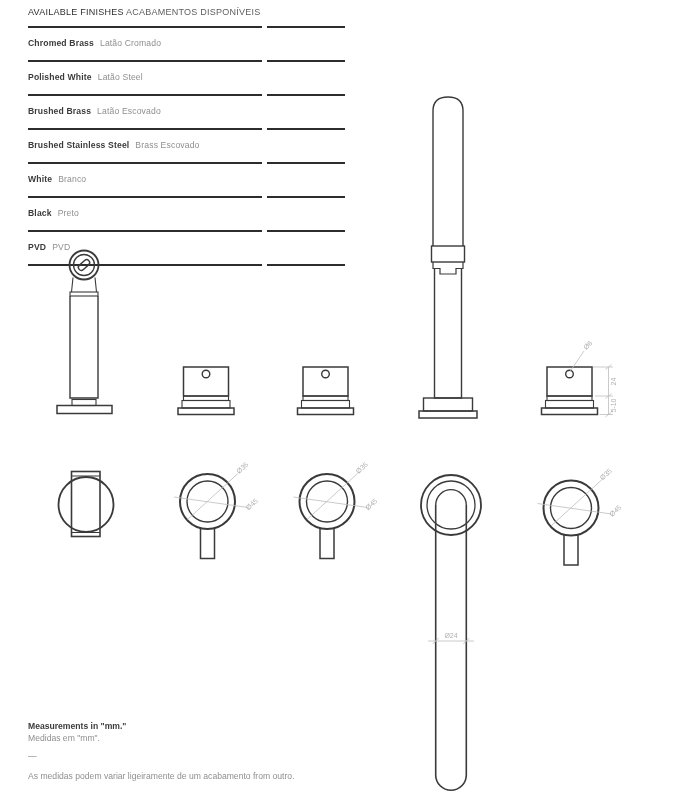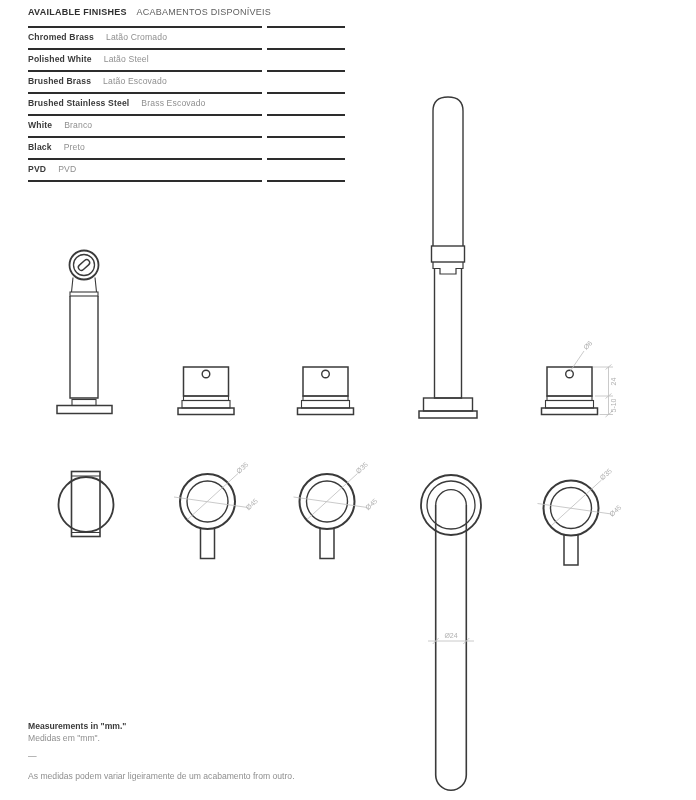--- a/index.html
+++ b/index.html
@@ -2,30 +2,30 @@
 <html><head>
 <meta charset="utf-8">
 <style>
   html,body{margin:0;padding:0;background:#ffffff;}
   body{width:696px;height:800px;position:relative;overflow:hidden;
        font-family:"Liberation Sans", sans-serif;color:#3f3f3f;}
   .page{position:absolute;inset:0;}
 
   
   .hdr{position:absolute;left:28px;top:7px;font-size:9px;letter-spacing:.25px;white-space:nowrap;}
-  .hdr .en{font-weight:bold;color:#303030;margin-top:45px;}
-  .hdr .pt{color:#5e5e5e;margin-left:7px;}
+  .hdr .en{font-weight:normal;color:#303030;margin-top:45px;}
+  .hdr .pt{color:#5e5e5e;}
 
   
   .finishes{position:absolute;left:28px;top:26px;width:317px;}
-  .f-row{position:relative;height:22px;display:flex;align-items:center;}
+  .f-row{position:relative;height:34px;display:flex;align-items:center;}
   .f-row .line, .f-end .line{position:absolute;left:0;top:0;width:100%;height:1.6px;background:#2d2d2d;}
   .f-row .line i, .f-end .line i{position:absolute;left:234px;top:0;width:5px;height:100%;background:#fff;display:block;}
   .f-en{font-weight:bold;font-size:8.6px;color:#3b3b3b;letter-spacing:.15px;}
-  .f-pt{font-size:8.6px;color:#8f8f8f;margin-left:12px;letter-spacing:.15px;}
+  .f-pt{font-size:8.6px;color:#8f8f8f;margin-left:6px;letter-spacing:.15px;}
   .f-end{position:relative;height:2px;}
 
   
   svg.drawings{position:absolute;left:0;top:0;}
   .stroke{fill:none;stroke:#3a3a3a;}
   .dim{stroke:#bcbcbc;stroke-width:.8;fill:none;}
   text.dimtxt{fill:#b0b0b0;font-size:7px;font-family:"Liberation Sans",sans-serif;}
 
   
   .footer{position:absolute;left:28px;top:721px;font-size:8.6px;line-height:11.5px;}

